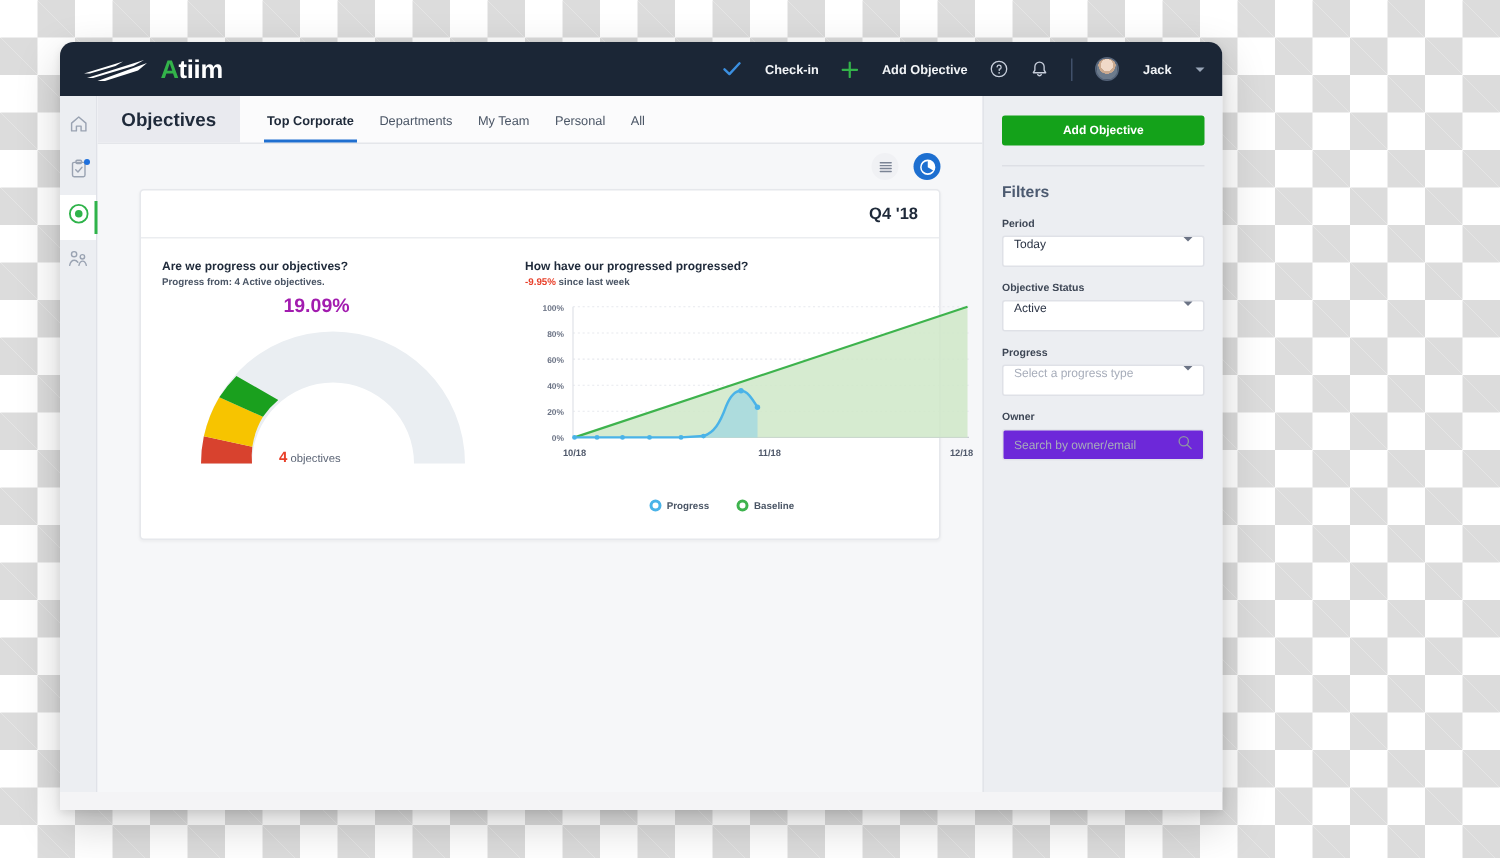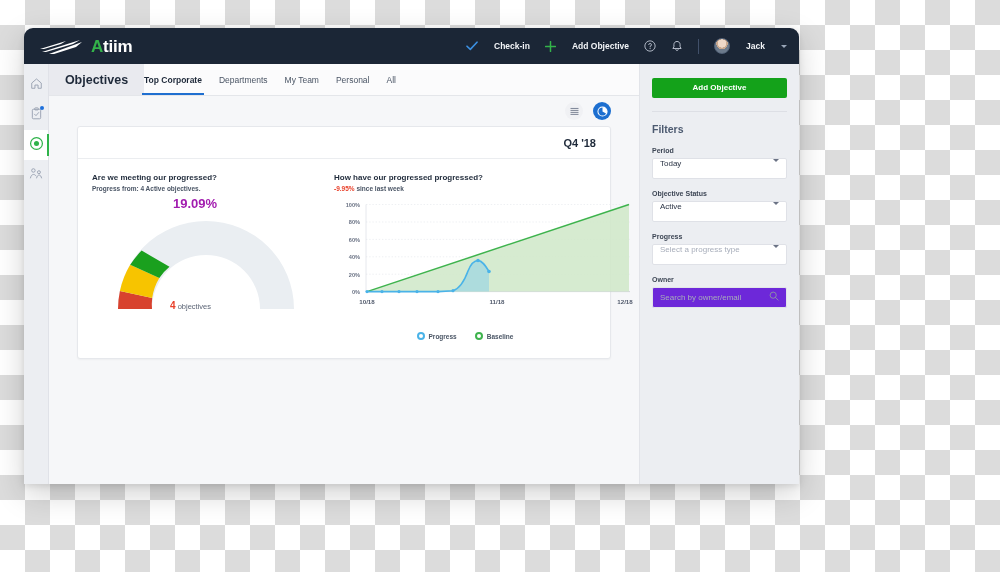--- a/index.html
+++ b/index.html
@@ -11,21 +11,21 @@
       linear-gradient(45deg, #dcdcdc 25%, transparent 25%, transparent 75%, #dcdcdc 75%),
       linear-gradient(45deg, #dcdcdc 25%, transparent 25%, transparent 75%, #dcdcdc 75%);
     background-size:50px 50px;
     background-position:0 0, 25px 25px;
     overflow:hidden;
     position:relative;
   }
 
   
   #app-window {
-    position:absolute; left:24px; top:28px; width:775px; height:456px;
+    position:absolute; left:40px; top:28px; width:775px; height:512px;
     border-radius:9px 9px 0 0;
     background:#f4f4f6;
     box-shadow:0 10px 30px rgba(0,0,0,.18), 0 2px 6px rgba(0,0,0,.10);
     overflow:hidden;
   }
 
   
   #topbar {
     height:36px; background:#1b2636; display:flex; align-items:center;
     padding:0 12px 0 16px; color:#fff;
@@ -58,21 +58,21 @@
 
   
   #center { flex:1; background:#f6f7f9; min-width:0; display:flex; flex-direction:column; }
 
   
   #tabs-row { height:32px; background:#fbfbfc; border-bottom:1px solid #e4e6ea; display:flex; align-items:stretch; }
   #obj-title {
     width:95px; background:#e9eaef; display:flex; align-items:center; justify-content:center;
     font-size:12.5px; font-weight:700; color:#1f2a3a;
   }
-  #tabs { display:flex; align-items:stretch; gap:17px; }
+  #tabs { display:flex; align-items:stretch; padding-left:18px; gap:17px; }
   .tab { display:flex; align-items:center; font-size:8.5px; color:#4a5565; position:relative; white-space:nowrap; }
   .tab.active { font-weight:700; color:#1f2a3a; }
   .tab.active::after { content:""; position:absolute; left:-2px; right:-2px; bottom:0; height:2.5px; background:#1f6fd0; }
 
   
   #toolbar { height:30px; display:flex; align-items:center; justify-content:flex-end; padding:0 28px; gap:10px; }
   .tool-btn { width:18px; height:18px; border-radius:50%; display:flex; align-items:center; justify-content:center; }
   .tool-btn.list { background:#f0f1f4; }
   .tool-btn.chart { background:#1d6fd0; }
 
@@ -258,21 +258,21 @@
       </div>
 
       <div id="card">
         <div id="card-head">
           <span id="card-head-title">Q4 '18</span>
         </div>
 
         <div id="card-body">
 
           <div id="gauge-panel">
-            <div class="panel-title">Are we meeting our progressed?</div>
+            <div class="panel-title">Are we progress our objectives?</div>
             <div class="panel-sub">Progress from: 4 Active objectives.</div>
             <div id="gauge-pct">19.09%</div>
 
             <div id="gauge-area">
               <svg width="228" height="104" viewBox="0 0 228 104">
 
                 <path d="M26 100 A88 88 0 0 1 202 100 L168 100 A54 54 0 0 0 60 100 Z" fill="#eaeef2"></path>
 
                 <path d="M26 100 A88 88 0 0 1 27.9 81.9 L60.2 88.9 A54 54 0 0 0 60 100 Z" fill="#d8422e"></path>
 

